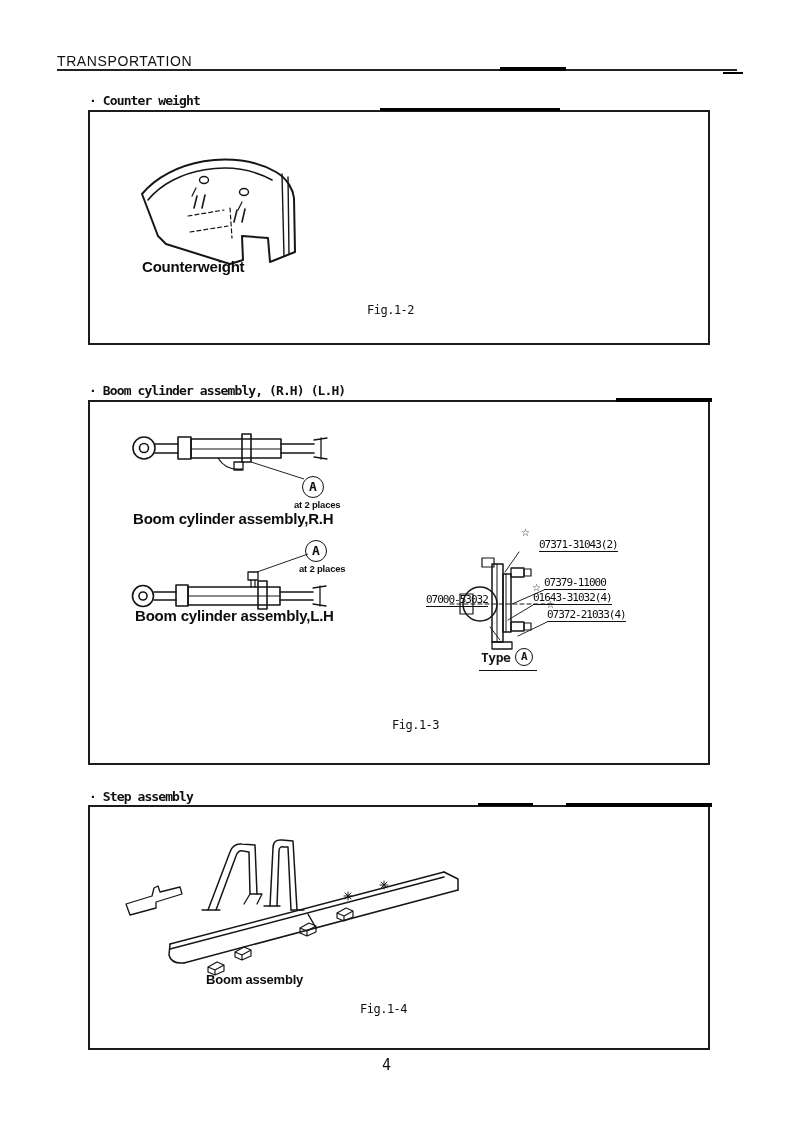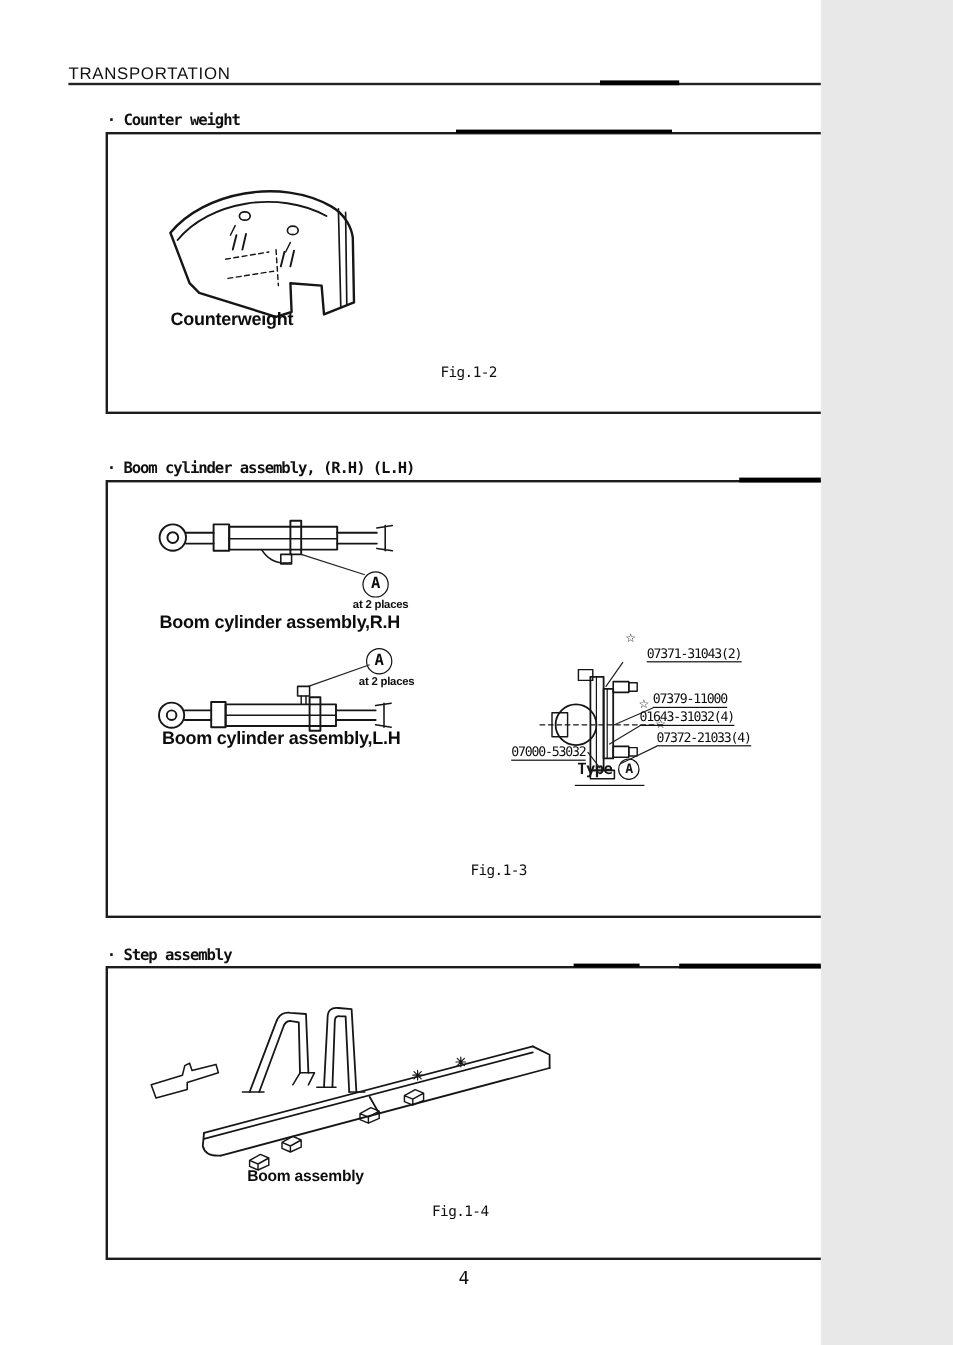--- a/index.html
+++ b/index.html
@@ -1,16 +1,16 @@
 <!DOCTYPE html>
 <html><head>
 <meta charset="utf-8">
 <style>
   html,body{margin:0;padding:0;background:#e8e8e8;}
-  .page{position:relative;width:684px;height:1121px;background:#ffffff;overflow:hidden;
+  .page{position:relative;width:794px;height:1121px;background:#ffffff;overflow:hidden;
         font-family:"Liberation Sans",sans-serif;color:#161616;}
   .abs{position:absolute;}
   
   .hdr-title{font-size:14px;letter-spacing:.6px;color:#111;}
   .rule{background:#222;}
   .artifact{background:#000;}
   
   .sec-label{font-family:"DejaVu Sans Mono",monospace;font-weight:bold;font-size:13px;
              letter-spacing:-.9px;color:#101010;white-space:nowrap;}
   
@@ -138,23 +138,23 @@
   <div class="abs partnum" style="left:519px;top:539px;margin-left:20px;">07371-31043(2)</div>
 
   <div class="abs partnum" style="left:544px;top:577px;">07379-11000</div>
 
   <div class="abs star" style="left:532px;top:583px;">☆</div>
   <div class="abs partnum" style="left:533px;top:592px;">01643-31032(4)</div>
 
   <div class="abs star" style="left:546px;top:600px;">☆</div>
   <div class="abs partnum" style="left:547px;top:609px;">07372-21033(4)</div>
 
-  <div class="abs partnum" style="left:426px;top:621px;">07000-53032</div>
+  <div class="abs partnum" style="left:426px;top:594px;">07000-53032</div>
 
-  <div class="abs type-wrap" style="left:479px;top:632px;">
+  <div class="abs type-wrap" style="left:479px;top:648px;">
     <span class="type-txt">Type</span>
     <span class="type-a">A</span>
   </div>
 
   <div class="abs fig-cap" style="left:374px;top:718px;margin-left:18px;">Fig.1-3</div>
 
   <div class="abs sec-label" style="left:89px;top:789px;">· Step assembly</div>
 
   <div class="abs fig-box" style="left:88px;top:805px;width:622px;height:245px;"></div>
   <div class="abs artifact" style="left:478px;top:803px;width:55px;height:3px;"></div>

